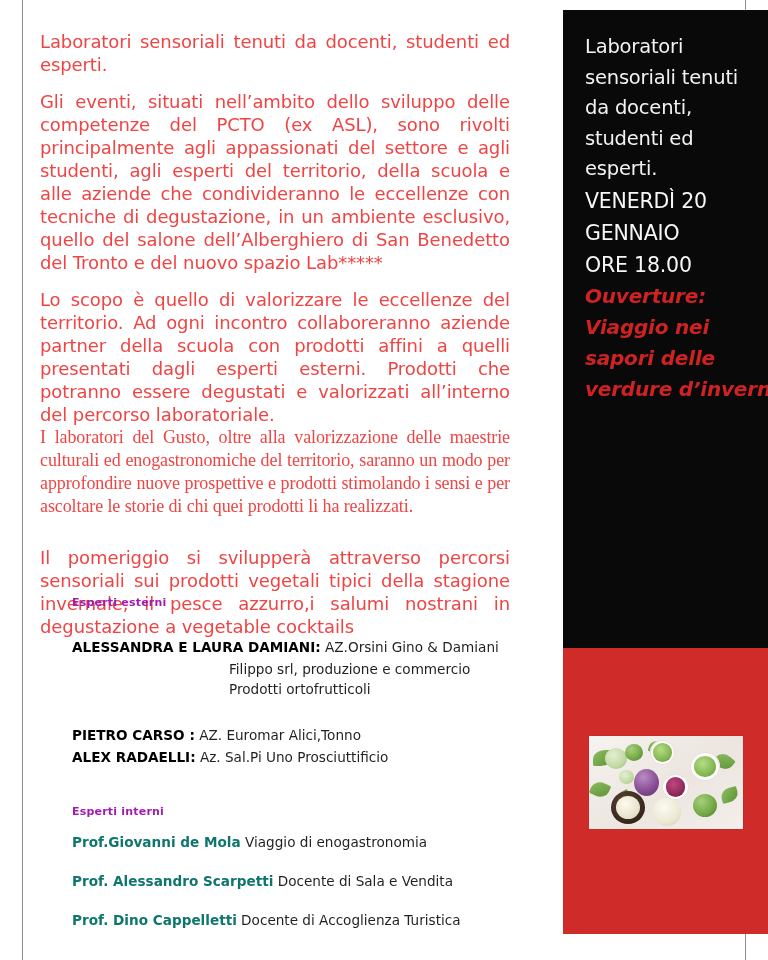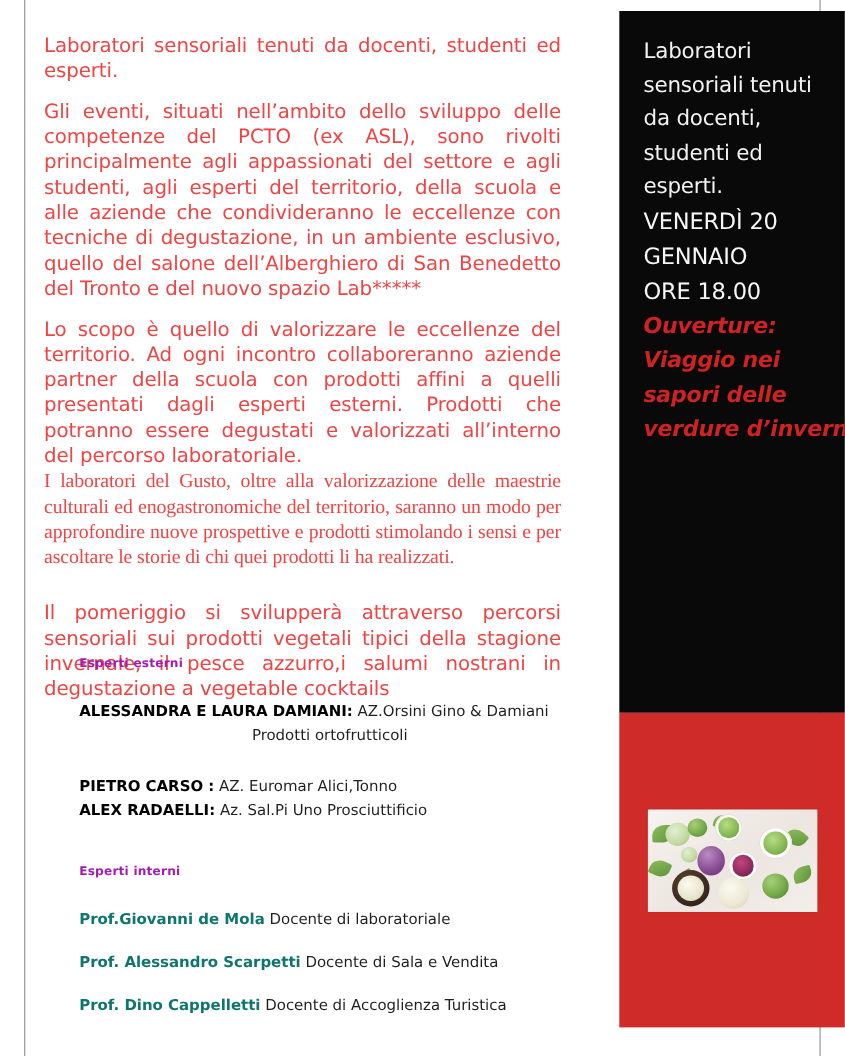--- a/index.html
+++ b/index.html
@@ -58,21 +58,21 @@
     top: 596px;
     width: 500px;
   }
   .section-head {
     font-size: 11px;
     font-weight: bold;
     color: #a21caf;
     margin: 0 0 28px 0;
     letter-spacing: 0.2px;
   }
-  .section-head.internal { }
+  .section-head.internal { margin-bottom: 14px; }
 
   .expert-row {
     font-size: 13.6px;
     line-height: 20px;
     color: #231f20;
     margin: 0 0 2px 0;
   }
   .expert-row .nm {
     font-weight: bold;
     color: #000000;
@@ -237,38 +237,39 @@
     <p class="para">Il pomeriggio si svilupperà attraverso percorsi sensoriali sui prodotti vegetali tipici della stagione invernale, il pesce azzurro,i salumi nostrani in degustazione a vegetable cocktails</p>
   </div>
 
   <div id="experts">
 
     <h2 class="section-head">Esperti esterni</h2>
 
     <p class="expert-row">
       <span class="nm">ALESSANDRA E LAURA DAMIANI:</span><span> AZ.Orsini Gino &amp; Damiani</span>
     </p>
+    <p class="expert-cont">Filippo srl, produzione e commercio</p>
     <p class="expert-cont">Prodotti ortofrutticoli</p>
 
     <div class="spacer-26"></div>
 
     <p class="expert-row">
       <span class="nm">PIETRO CARSO :</span><span> AZ. Euromar Alici,Tonno</span>
     </p>
 
     <p class="expert-row">
       <span class="nm">ALEX RADAELLI:</span><span> Az. Sal.Pi Uno Prosciuttificio</span>
     </p>
 
     <div class="spacer-36"></div>
 
     <h2 class="section-head internal">Esperti interni</h2>
 
     <p class="internal-row">
-      <span class="nm">Prof.Giovanni de Mola</span><span> Docente di laboratoriale</span>
+      <span class="nm">Prof.Giovanni de Mola</span><span> Viaggio di enogastronomia</span>
     </p>
     <p class="internal-row">
       <span class="nm">Prof. Alessandro Scarpetti</span><span> Docente di Sala e Vendita</span>
     </p>
     <p class="internal-row">
       <span class="nm">Prof. Dino Cappelletti</span><span> Docente di Accoglienza Turistica</span>
     </p>
 
   </div>
 

